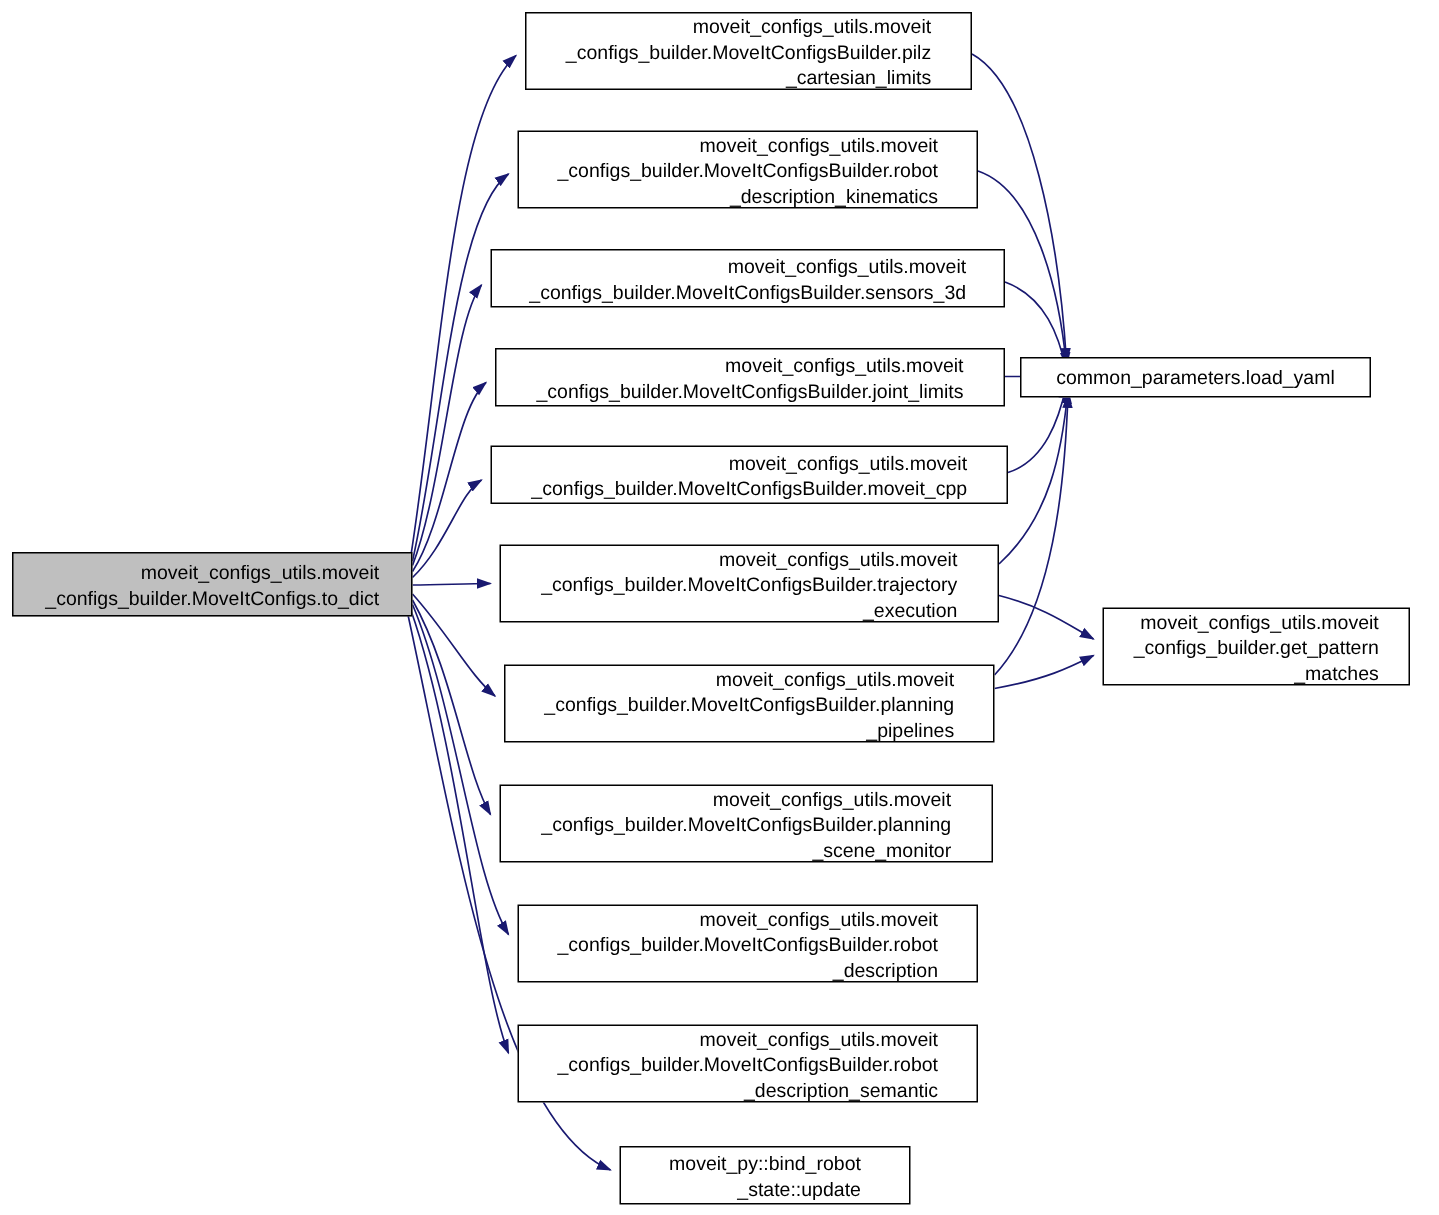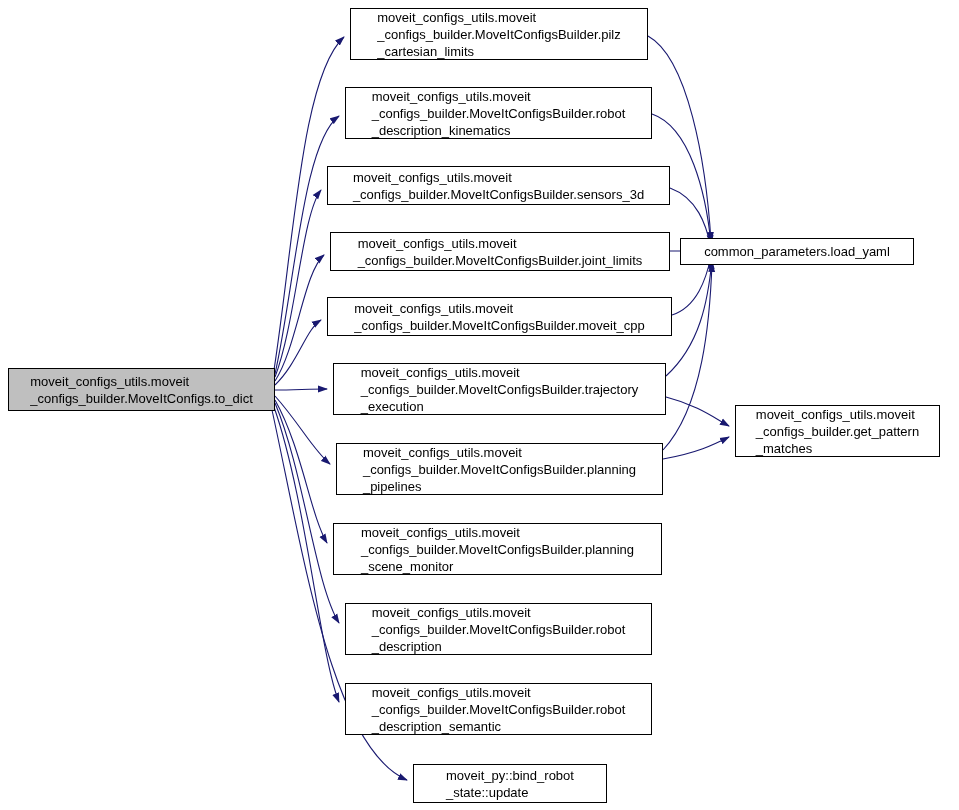--- a/index.html
+++ b/index.html
@@ -3,21 +3,21 @@
 <meta charset="utf-8">
 <style>
   html,body{margin:0;padding:0;background:#ffffff;}
   .diagram{position:relative;width:959px;height:810px;background:#ffffff;
            font-family:"Liberation Sans",sans-serif;overflow:hidden;}
   .edges{position:absolute;left:0;top:0;width:959px;height:810px;}
   .edge{fill:none;stroke:var(--edge,#191970);stroke-width:1.1;}
   .arrowhead{fill:var(--edge,#191970);}
   .node{position:absolute;box-sizing:border-box;border:1px solid var(--border,#000);
         background:var(--fill,#fff);display:flex;align-items:center;justify-content:center;
-        text-align:left;font-size:13px;line-height:17px;color:#000;cursor:pointer;}
+        text-align:right;font-size:13px;line-height:17px;color:#000;cursor:pointer;}
   .node.highlight{background:var(--highlight,#bfbfbf);}
   .label{white-space:pre-line;padding:1px 4px;}
 </style>
 </head>
 <body>
 
 <div class="diagram">
 
   <svg class="edges" viewBox="0 0 959 810" xmlns="http://www.w3.org/2000/svg">
     <defs>

